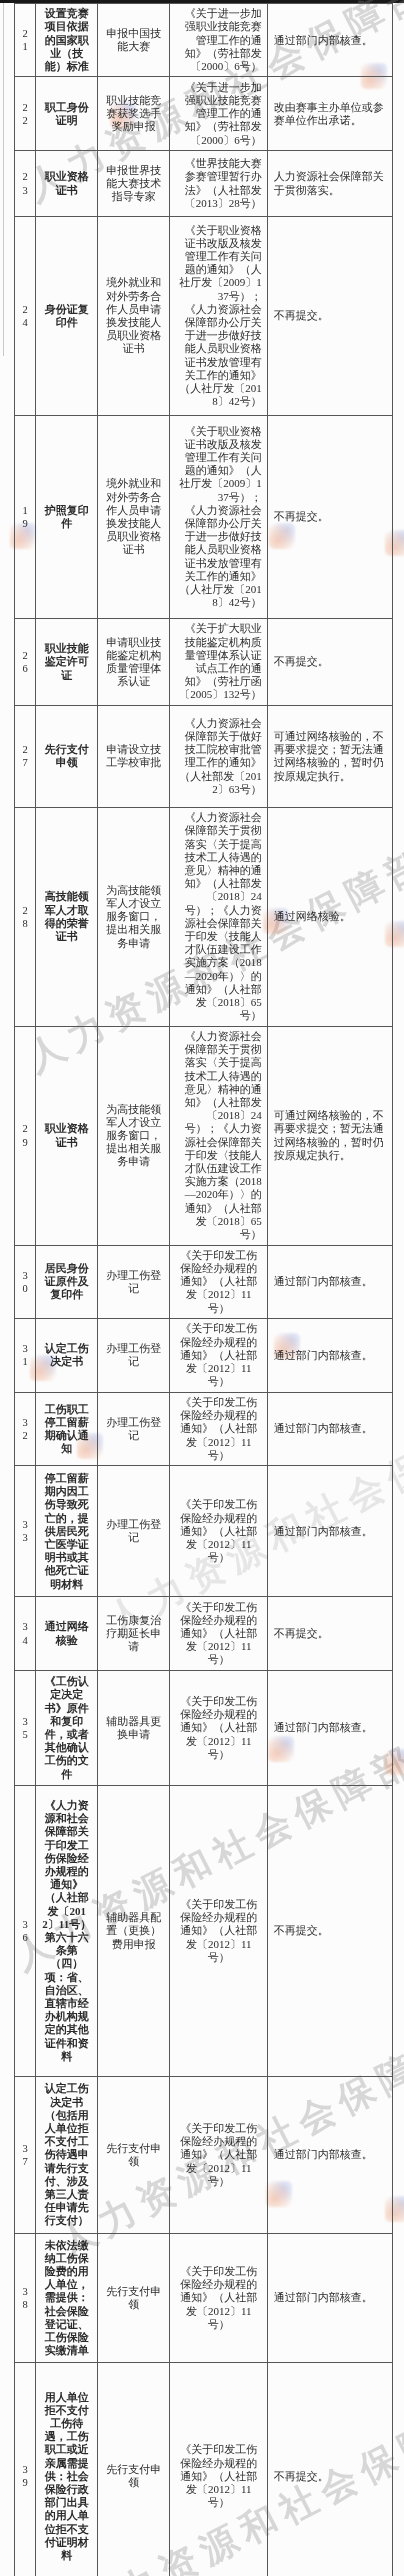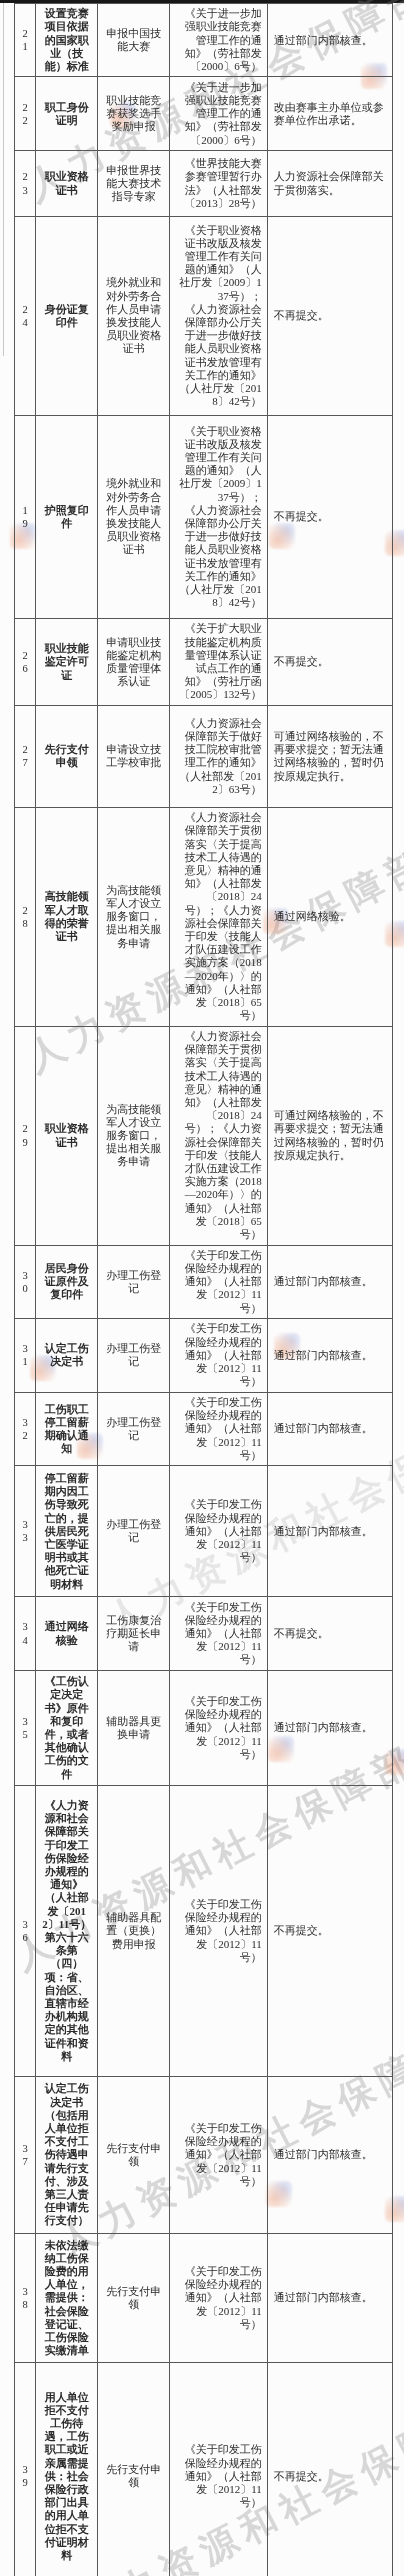--- a/index.html
+++ b/index.html
@@ -41,21 +41,21 @@
     border:1.1px solid #565656;
     vertical-align:middle;
     padding:3.3px 5.5px;
     word-break:break-all;
     overflow:hidden;
   }
   tr.page-break td{border-top:1.7px solid #3c3c3c;}
   td.c-no{text-align:center;padding:1.1px 1.1px;font-size:10.5px;}
   td.c-item{padding:3.3px 7.2px;text-align:center;font-weight:bold;}
   td.c-purpose{text-align:center;}
-  td.c-basis{text-align:right;white-space:pre-line;}
+  td.c-basis{text-align:center;white-space:pre-line;}
   td.c-basis.center{text-align:right;}
   td.c-method{text-align:left;}
 </style>
 </head>
 <body>
 
 <div class="top-edge"></div>
 <div class="left-edge"></div>
 
 <div class="wm-layer">

